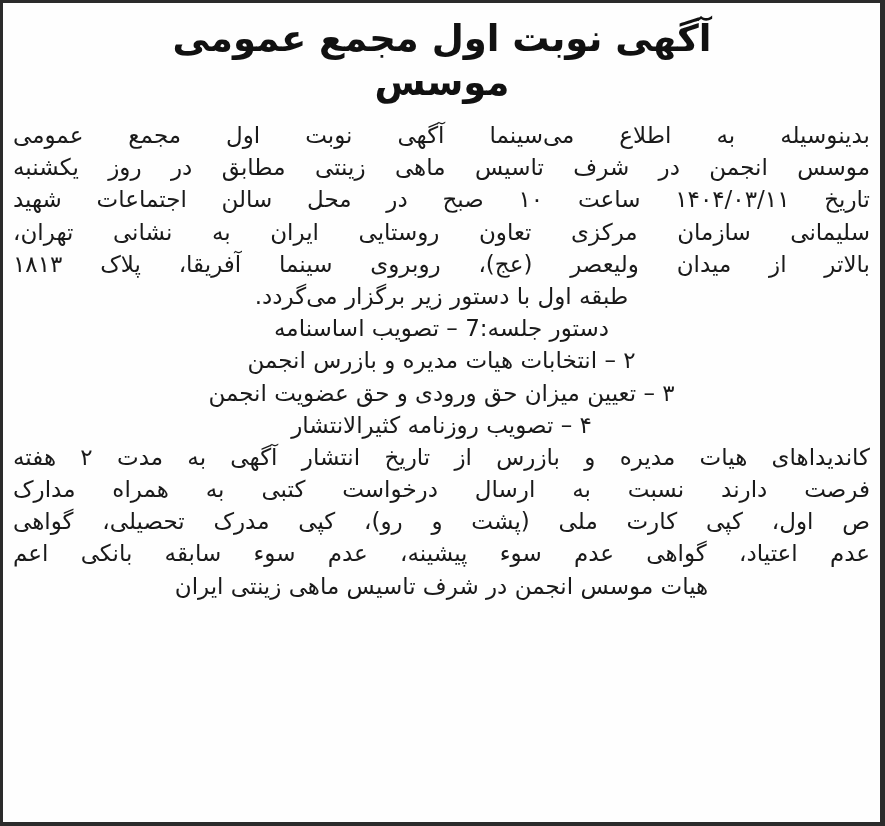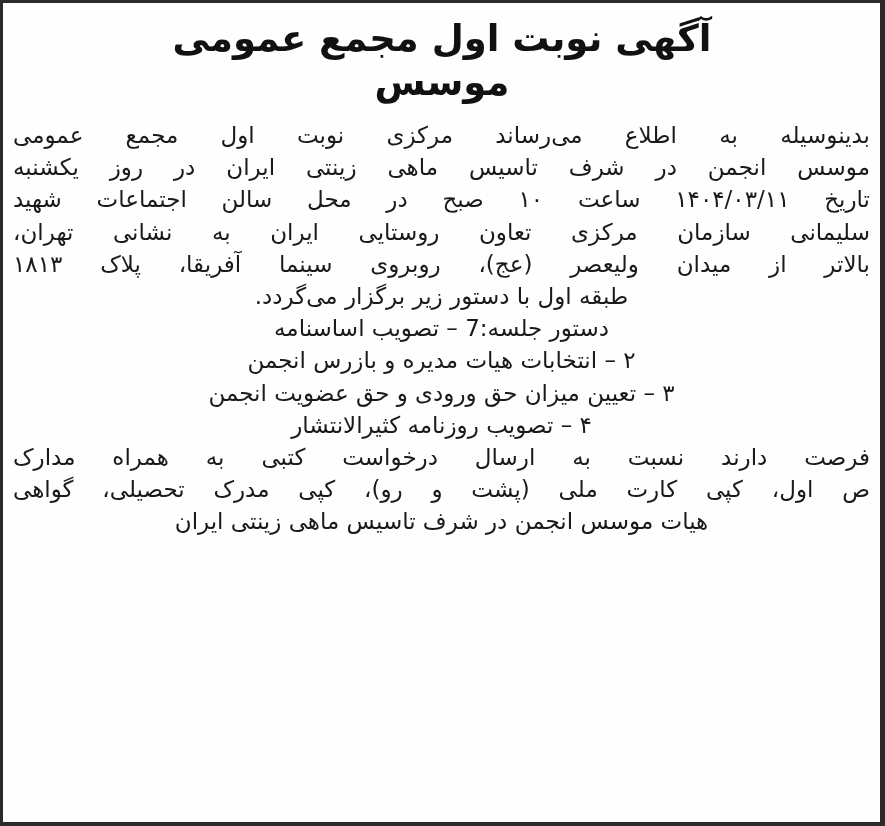--- a/index.html
+++ b/index.html
@@ -34,31 +34,33 @@
   .j { text-align: justify; text-align-last: justify; }
   .r { text-align: center; }
 </style>
 </head>
 <body>
 
 <div class="frame">
   <div class="title t1">آگهی نوبت اول مجمع عمومی موسس</div>
 
   <div class="body">
-    <span class="line j">بدینوسیله به اطلاع می‌رساند مرکزی نوبت اول مجمع عمومی</span>
-    <span class="line j">موسس انجمن در شرف تاسیس ماهی زینتی ایران در روز یکشنبه</span>
+    <span class="line j">بدینوسیله به اطلاع می‌سینما آگهی نوبت اول مجمع عمومی</span>
+    <span class="line j">موسس انجمن در شرف تاسیس ماهی زینتی مطابق در روز یکشنبه</span>
     <span class="line j">تاریخ ۱۴۰۴/۰۳/۱۱ ساعت ۱۰ صبح در محل سالن اجتماعات شهید</span>
     <span class="line j">سلیمانی سازمان مرکزی تعاون روستایی ایران به نشانی تهران،</span>
     <span class="line j">بالاتر از میدان ولیعصر (عج)، روبروی سینما آفریقا، پلاک ۱۸۱۳</span>
     <span class="line r">طبقه اول با دستور زیر برگزار می‌گردد.</span>
 
     <span class="line r"><span>دستور جلسه:</span><span>7 – تصویب اساسنامه</span></span>
     <span class="line r">۲ – انتخابات هیات مدیره و بازرس انجمن</span>
     <span class="line r">۳ – تعیین میزان حق ورودی و حق عضویت انجمن</span>
     <span class="line r">۴ – تصویب روزنامه کثیرالانتشار</span>
 
+    <span class="line j">کاندیداهای هیات مدیره و بازرس از تاریخ انتشار آگهی به مدت ۲ هفته</span>
     <span class="line j">فرصت دارند نسبت به ارسال درخواست کتبی به همراه مدارک</span>
 
     <span class="line j">ص اول، کپی کارت ملی (پشت و رو)، کپی مدرک تحصیلی، گواهی</span>
+    <span class="line j">عدم اعتیاد، گواهی عدم سوء پیشینه، عدم سوء سابقه بانکی اعم</span>
 
     <span class="line r">هیات موسس انجمن در شرف تاسیس ماهی زینتی ایران</span>
   </div>
 </div>
 
 </body></html>

